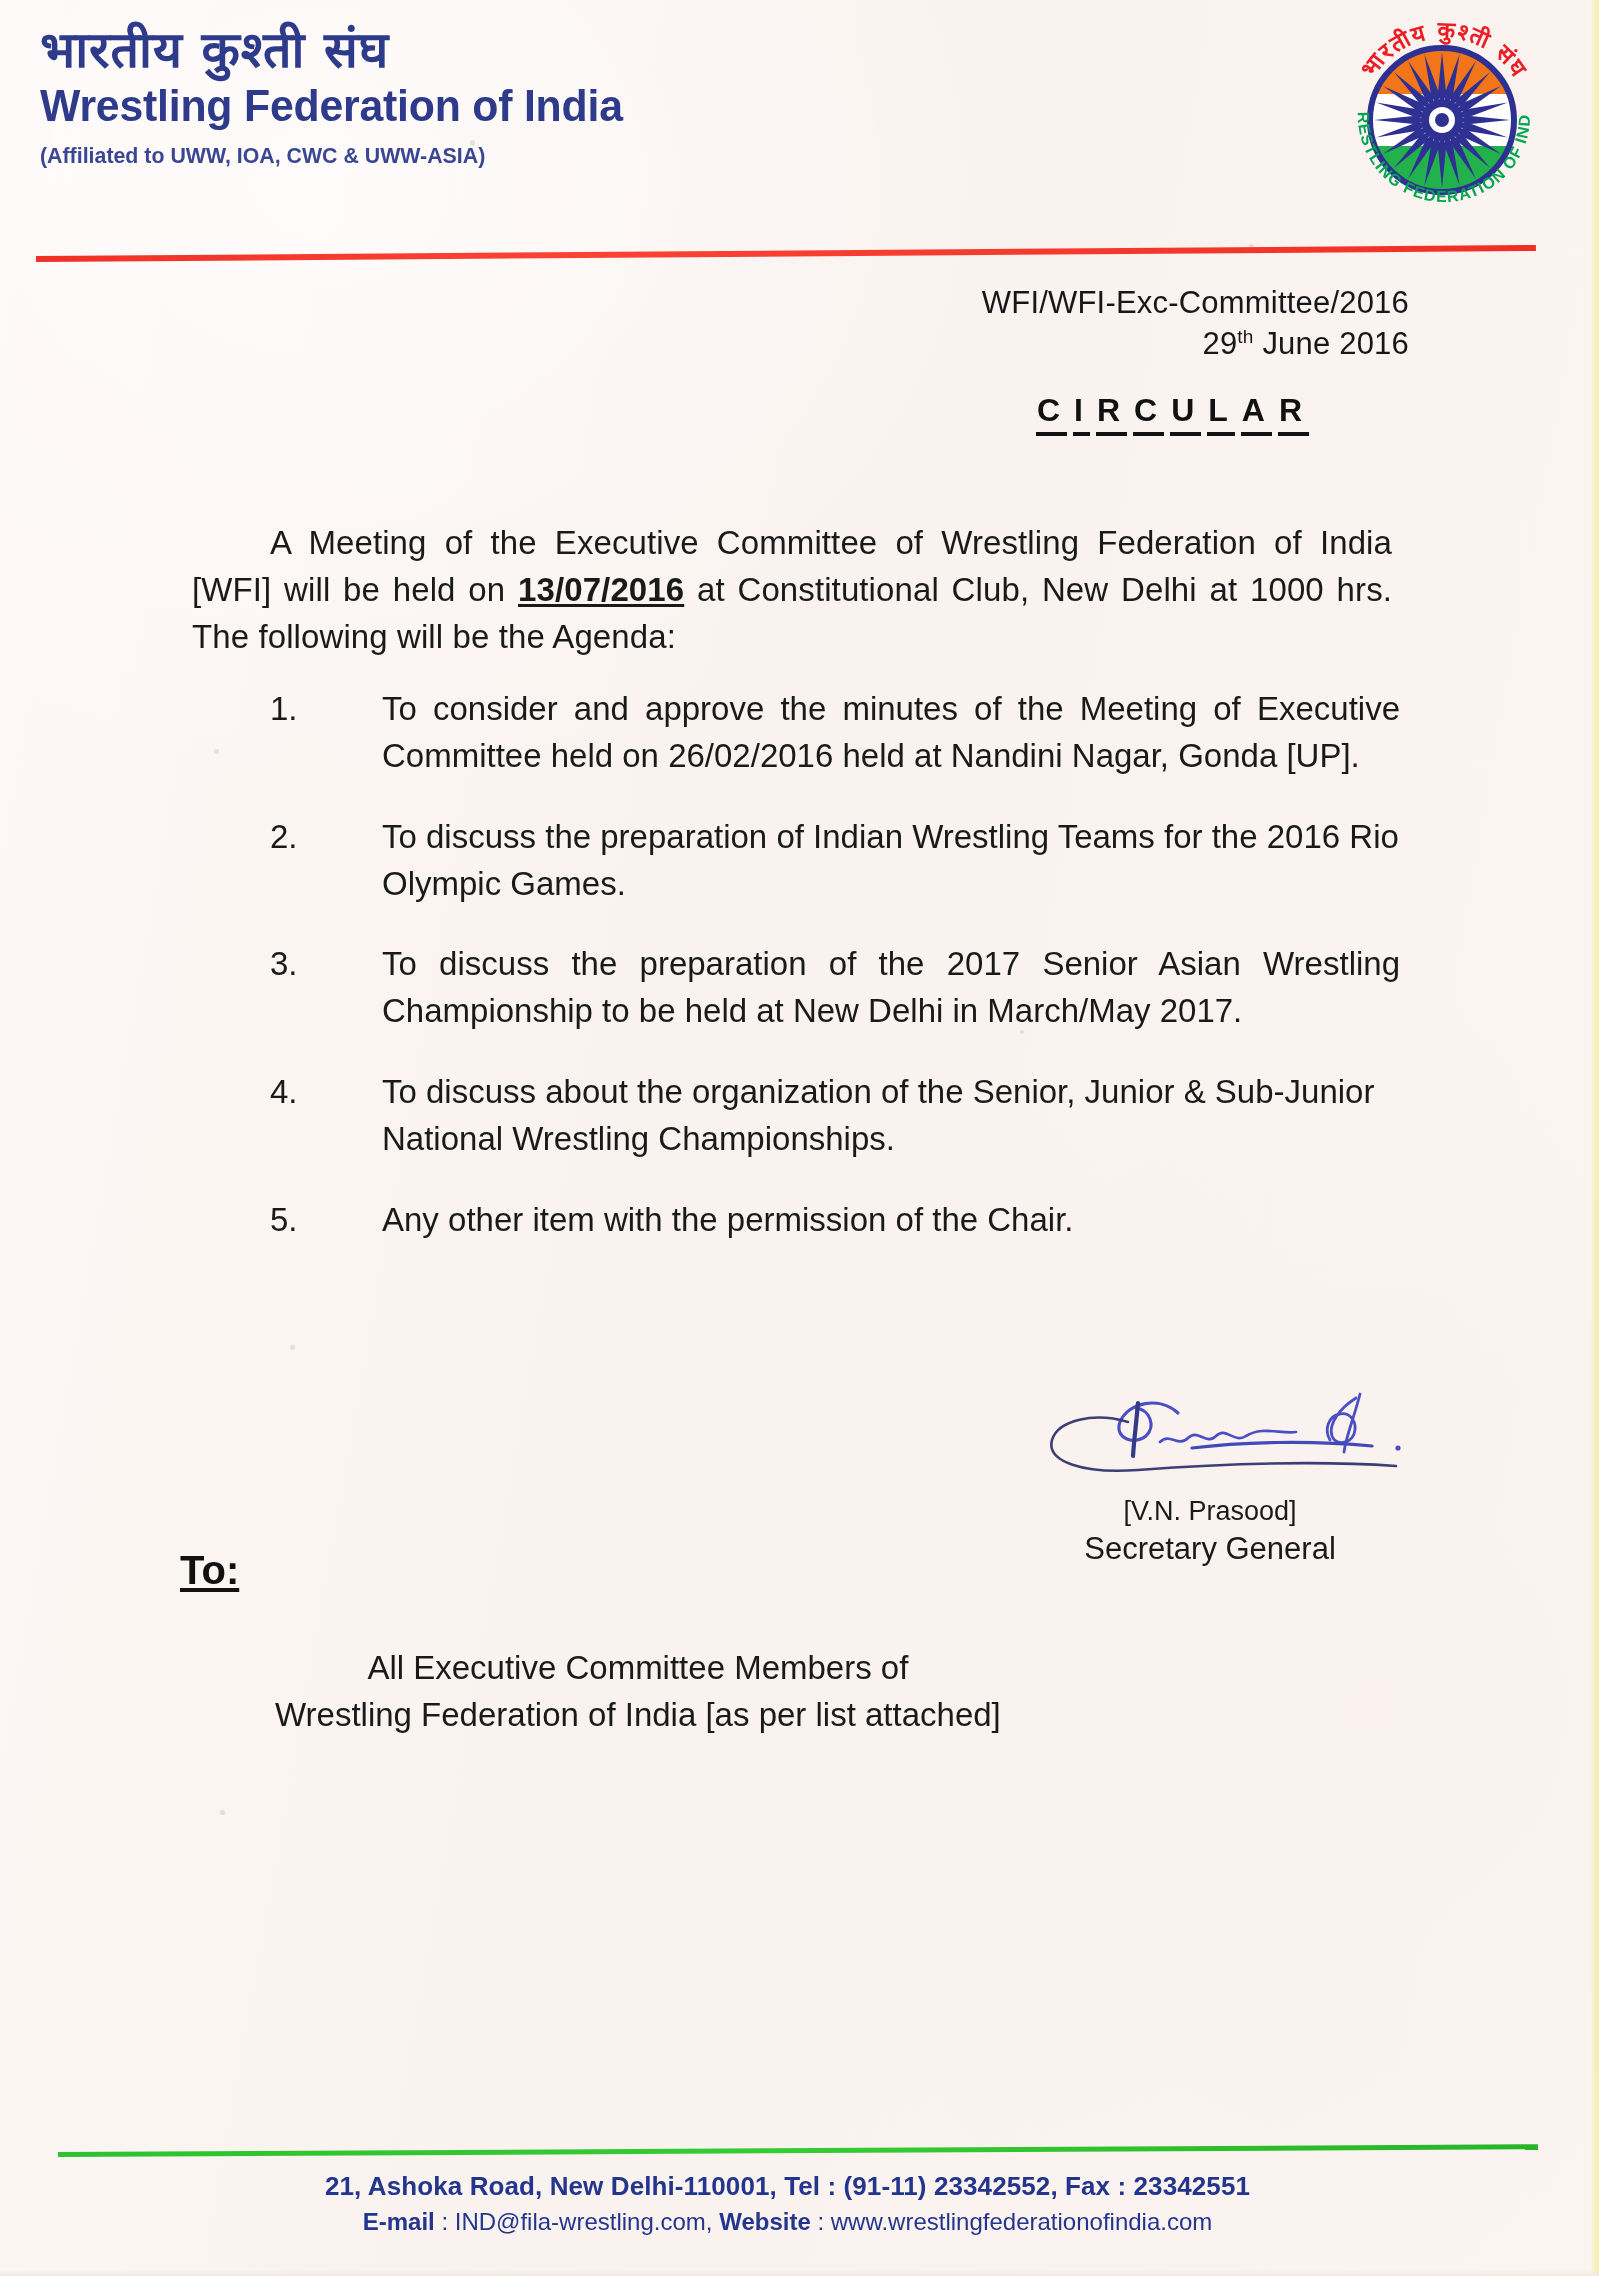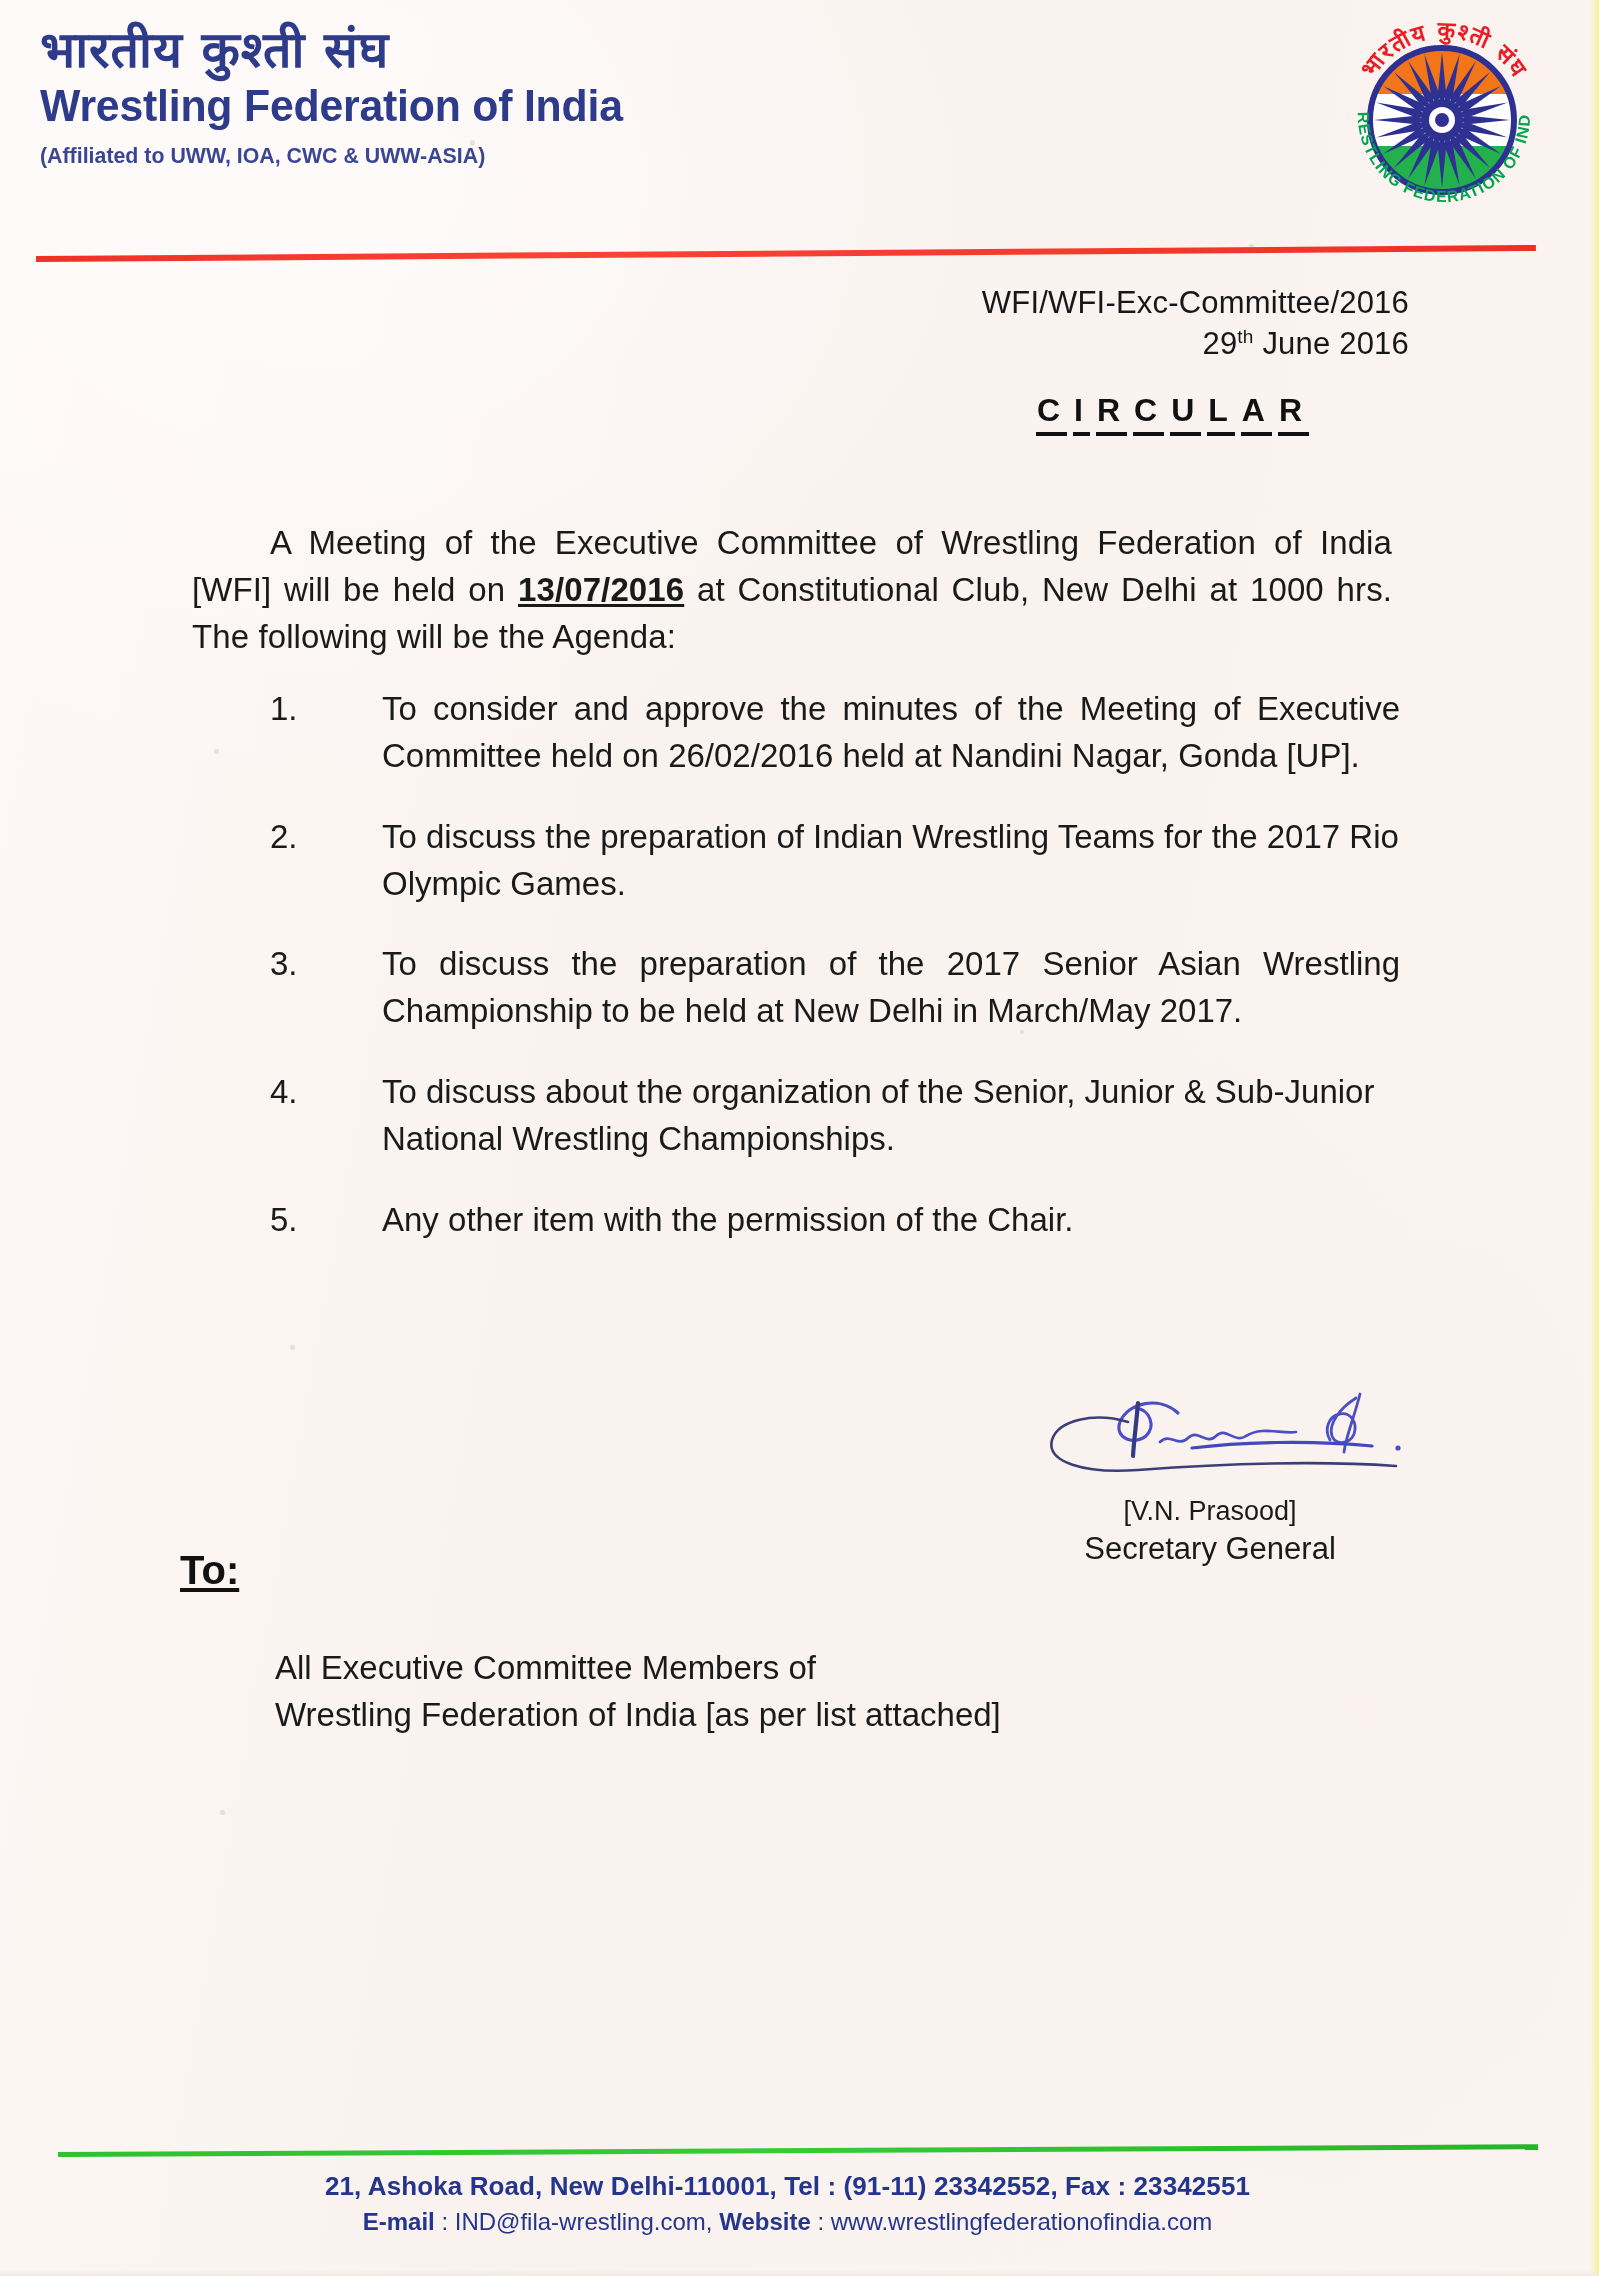--- a/index.html
+++ b/index.html
@@ -219,20 +219,21 @@
     text-decoration: underline;
     text-underline-offset: 4px;
   }
   .to-address {
     position: absolute;
     left: 275px;
     top: 1644px;
     font-size: 33px;
     line-height: 1.43;
     color: #1a1a1a;
+    text-align: center;
   }
 
   
   .footer {
     position: absolute;
     left: 0;
     top: 2168px;
     width: 1575px;
     text-align: center;
     color: #23358c;
@@ -397,21 +398,21 @@
     <span class="indent"></span><span>A Meeting of the Executive Committee of Wrestling Federation of India [WFI] will be held on </span><span class="hl-date">13/07/2016</span><span> at Constitutional Club, New Delhi at 1000 hrs.  The following will be the Agenda:</span>
   </div>
 
   <div class="agenda">
     <div class="agenda-item">
       <div class="agenda-num">1.</div>
       <div class="agenda-text">To consider and approve the minutes of the Meeting of Executive Committee held on 26/02/2016 held at Nandini Nagar, Gonda [UP].</div>
     </div>
     <div class="agenda-item nojust" style="margin-top:10px;">
       <div class="agenda-num">2.</div>
-      <div class="agenda-text">To discuss the preparation of Indian Wrestling Teams for the 2017 Rio Olympic Games.</div>
+      <div class="agenda-text">To discuss the preparation of Indian Wrestling Teams for the 2016 Rio Olympic Games.</div>
     </div>
     <div class="agenda-item" style="margin-top:12px;">
       <div class="agenda-num">3.</div>
       <div class="agenda-text">To discuss the preparation of the 2017 Senior Asian Wrestling Championship to be held at New Delhi in March/May 2017.</div>
     </div>
     <div class="agenda-item nojust" style="margin-top:14px;">
       <div class="agenda-num">4.</div>
       <div class="agenda-text">To discuss about the organization of the Senior, Junior &amp; Sub-Junior National Wrestling Championships.</div>
     </div>
     <div class="agenda-item nojust" style="margin-top:12px;">

